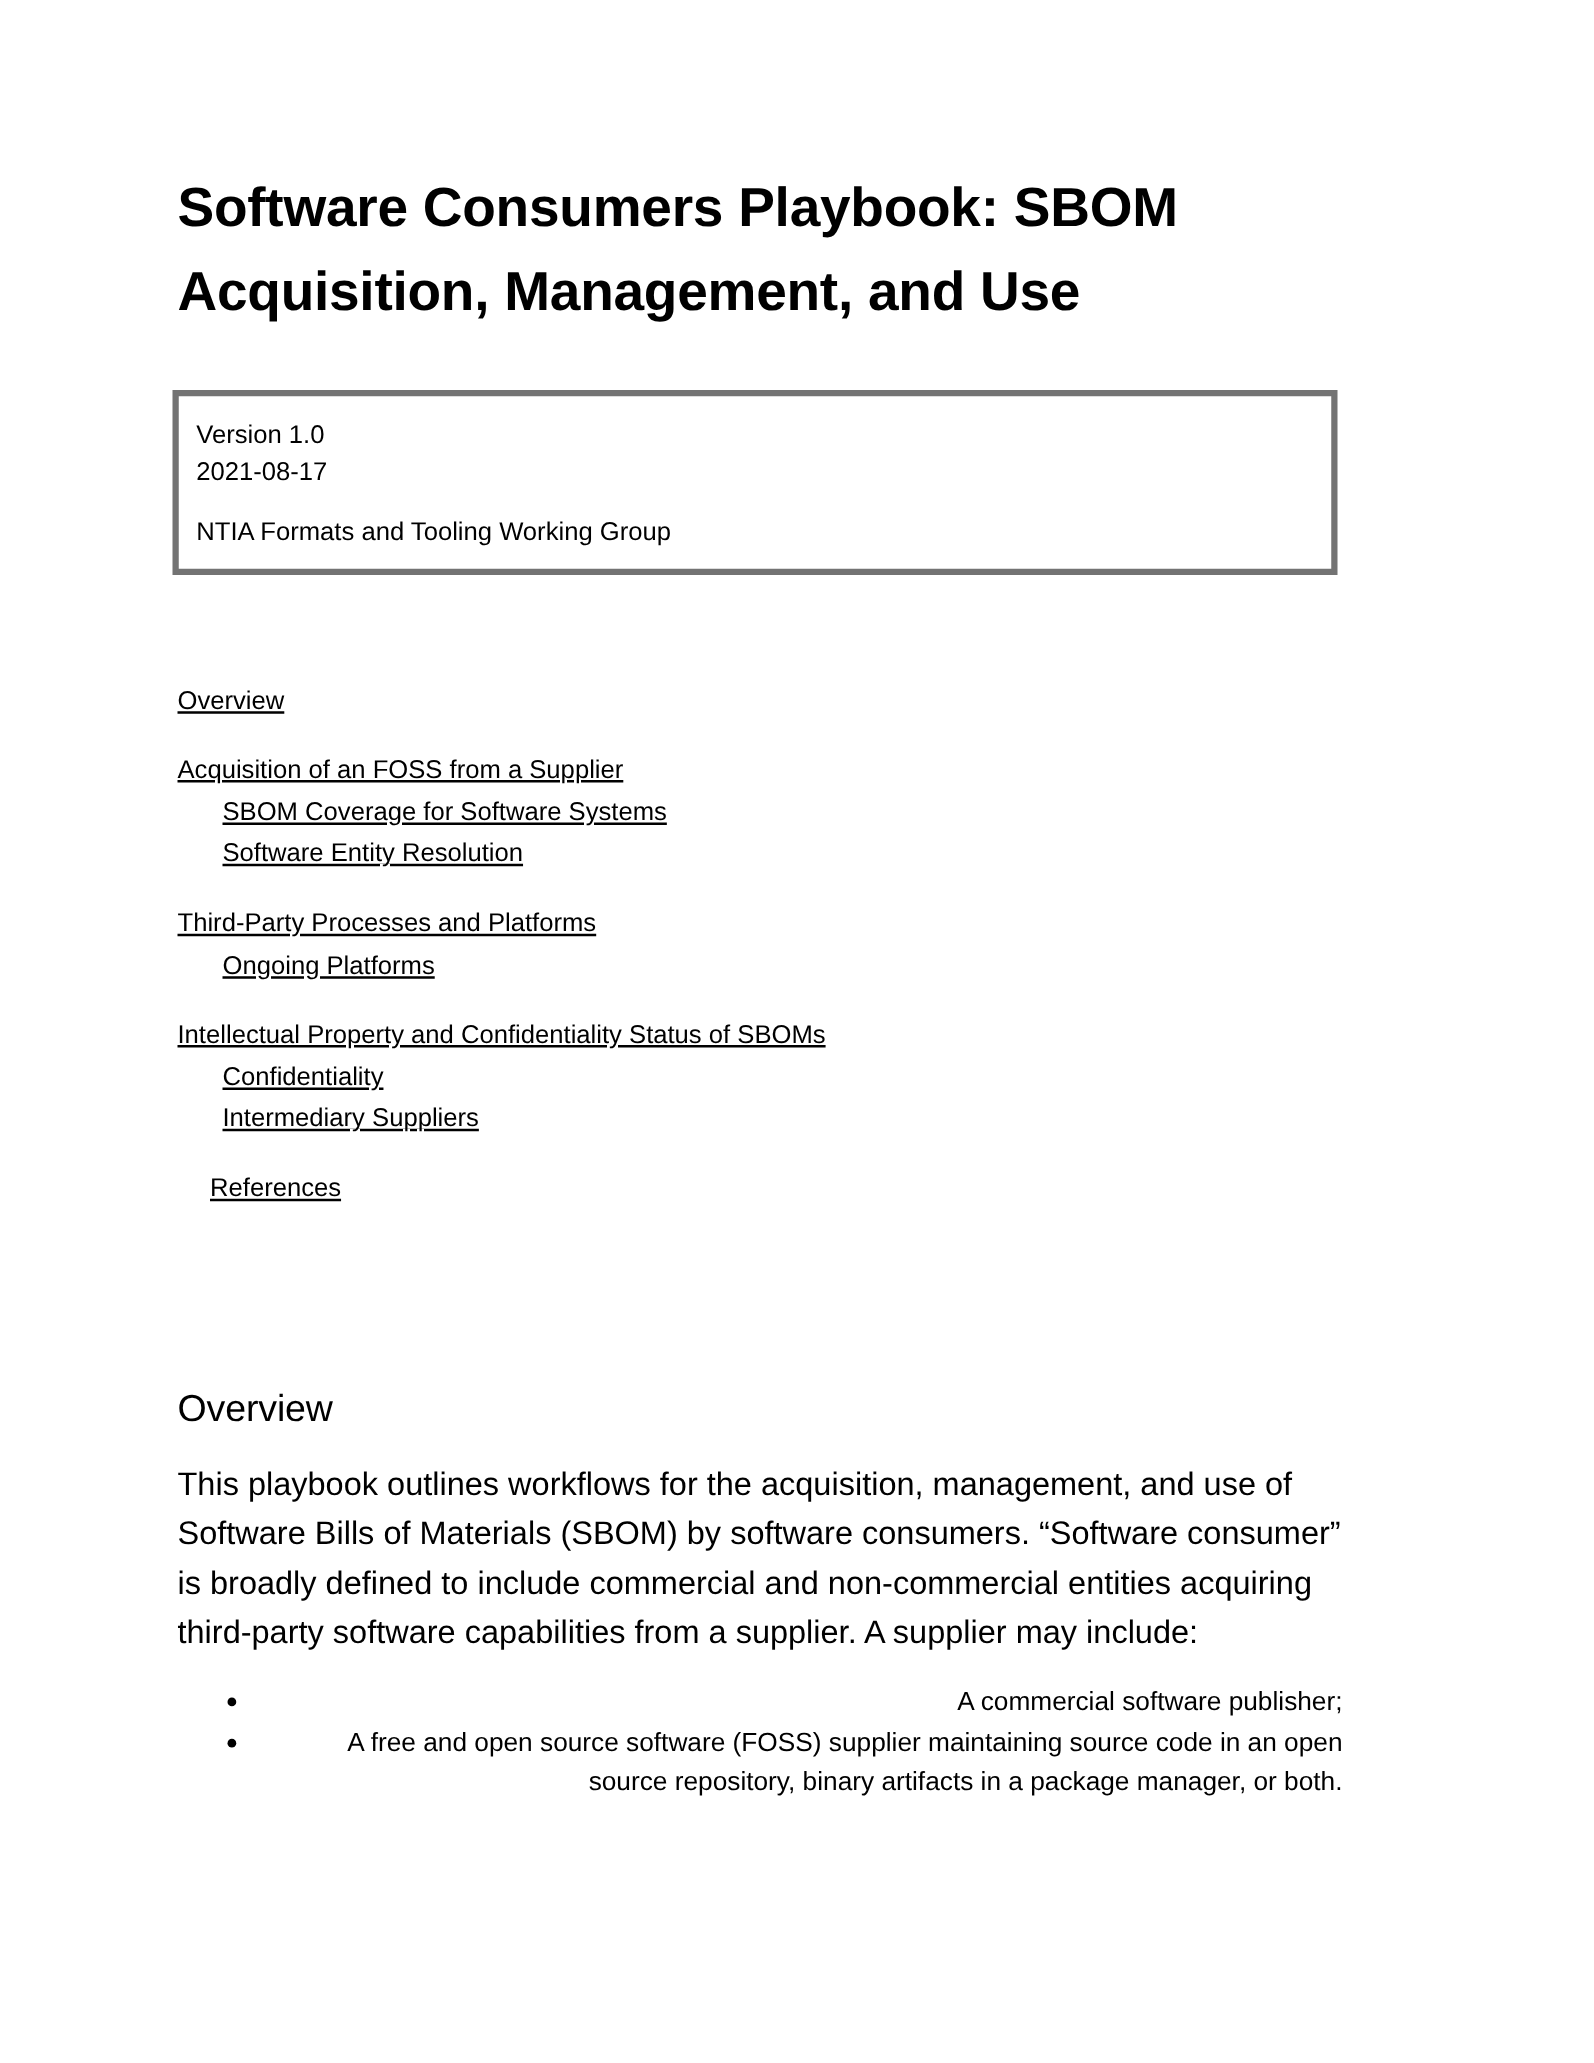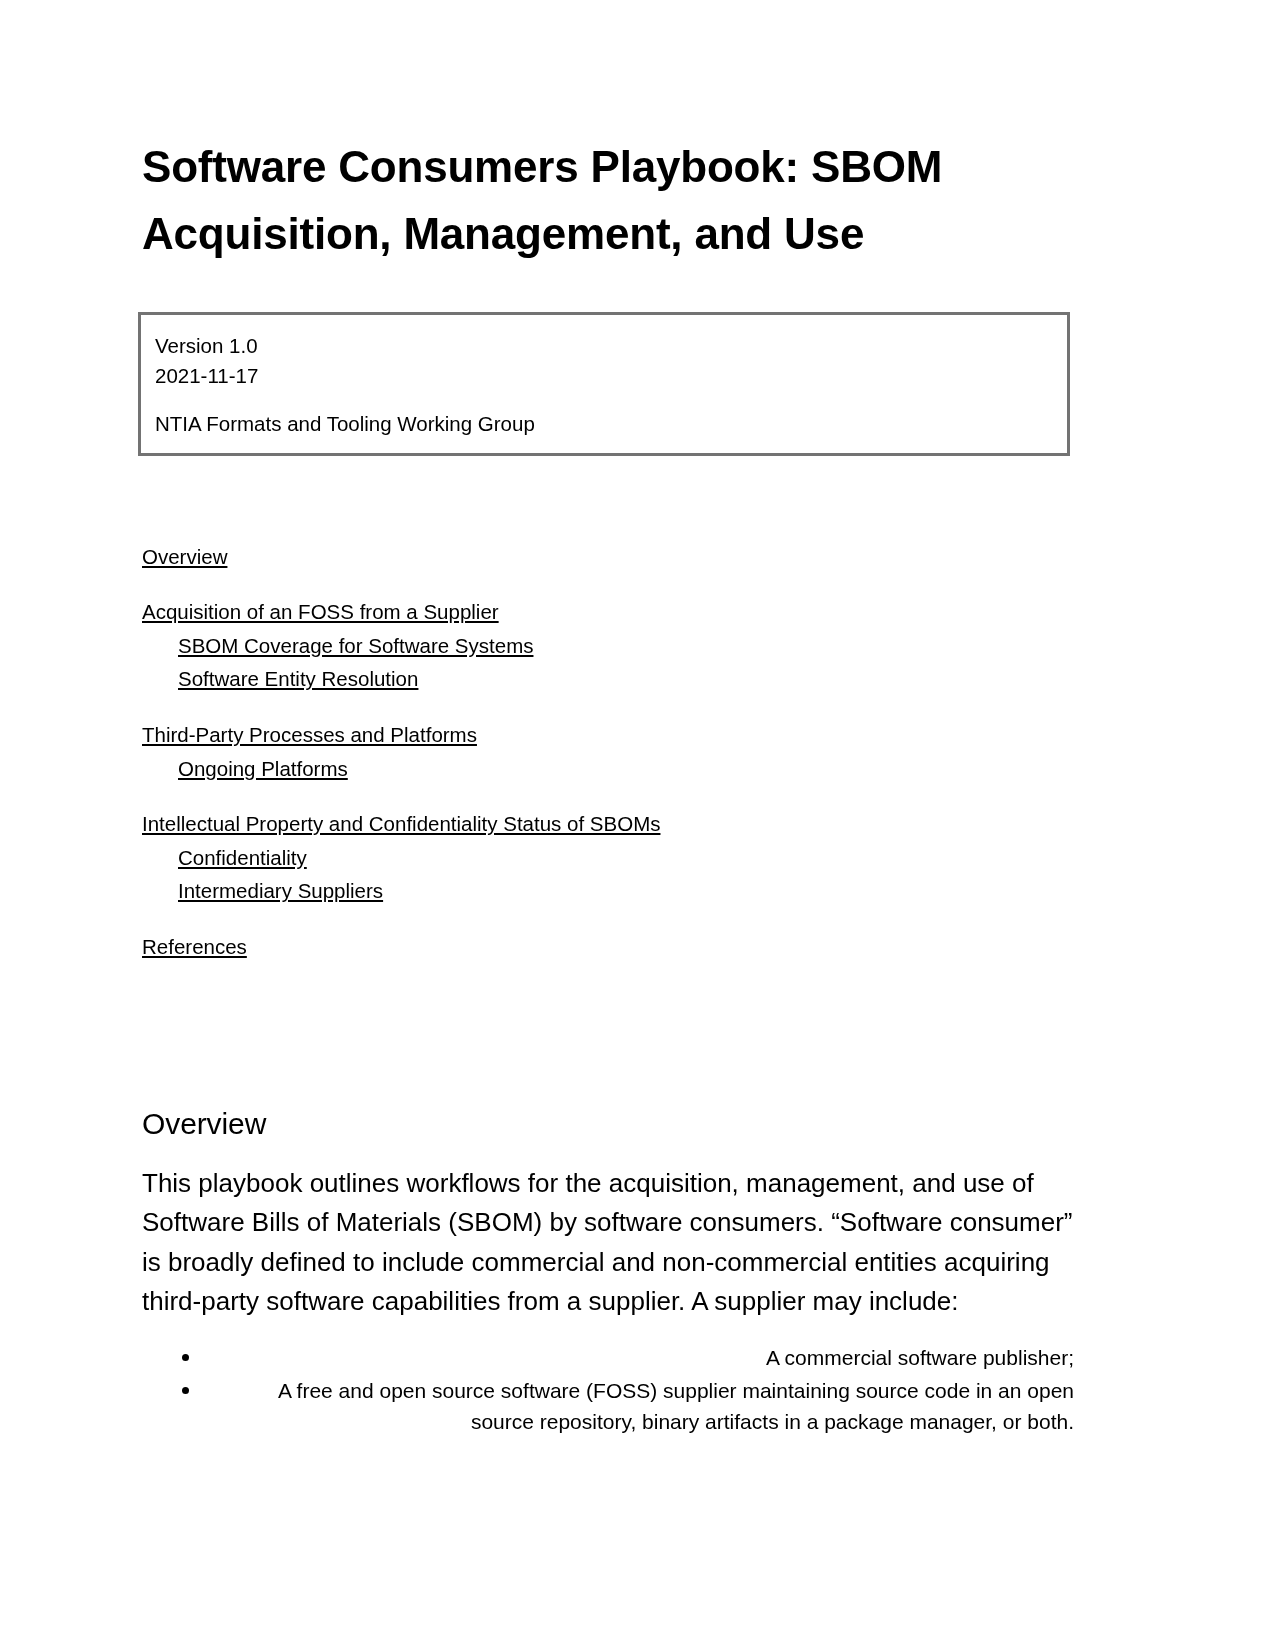--- a/index.html
+++ b/index.html
@@ -40,21 +40,21 @@
     line-height: 1.52;
     letter-spacing: -0.2px;
     color: #000000;
   }
 
   
   .meta-box {
     margin-top: 44px;
     margin-left: -4px;
     width: 932px;
-    border: 3px solid #737373;
+    border: 5px solid #737373;
     box-sizing: border-box;
     padding: 16px 0 14px 14px;
   }
   .meta-line {
     font-size: 20.5px;
     line-height: 1.46;
     white-space: pre;
   }
   .meta-gap {
     height: 18px;
@@ -62,20 +62,21 @@
 
   
   .toc {
     margin-top: 84px;
   }
   .toc-group {
     margin-bottom: 22px;
   }
   .toc-group:last-child {
     margin-bottom: 0;
+    margin-left: 26px;
   }
   .toc-link {
     display: block;
     font-size: 20.5px;
     line-height: 1.64;
     color: #000000;
     text-decoration: underline;
     text-underline-offset: 2px;
     width: fit-content;
     cursor: pointer;
@@ -132,21 +133,21 @@
 </head>
 <body>
 
 <div class="page">
   <div class="content">
 
     <h1 class="doc-title">Software Consumers Playbook: SBOM Acquisition, Management, and Use</h1>
 
     <div class="meta-box">
       <div class="meta-line">Version 1.0</div>
-      <div class="meta-line">2021-11-17</div>
+      <div class="meta-line">2021-08-17</div>
       <div class="meta-gap"></div>
       <div class="meta-line">NTIA Formats and Tooling Working Group</div>
     </div>
 
     <nav class="toc">
       <div class="toc-group">
         <a class="toc-link level-1">Overview</a>
       </div>
       <div class="toc-group">
         <a class="toc-link level-1">Acquisition of an FOSS from a Supplier</a>

